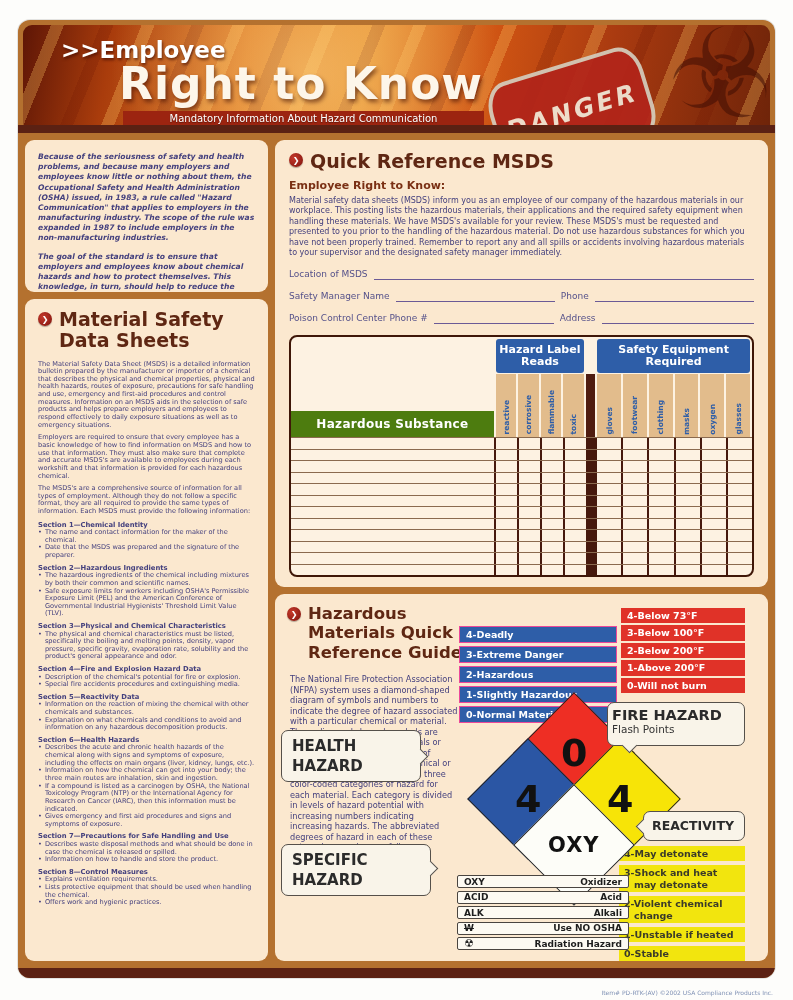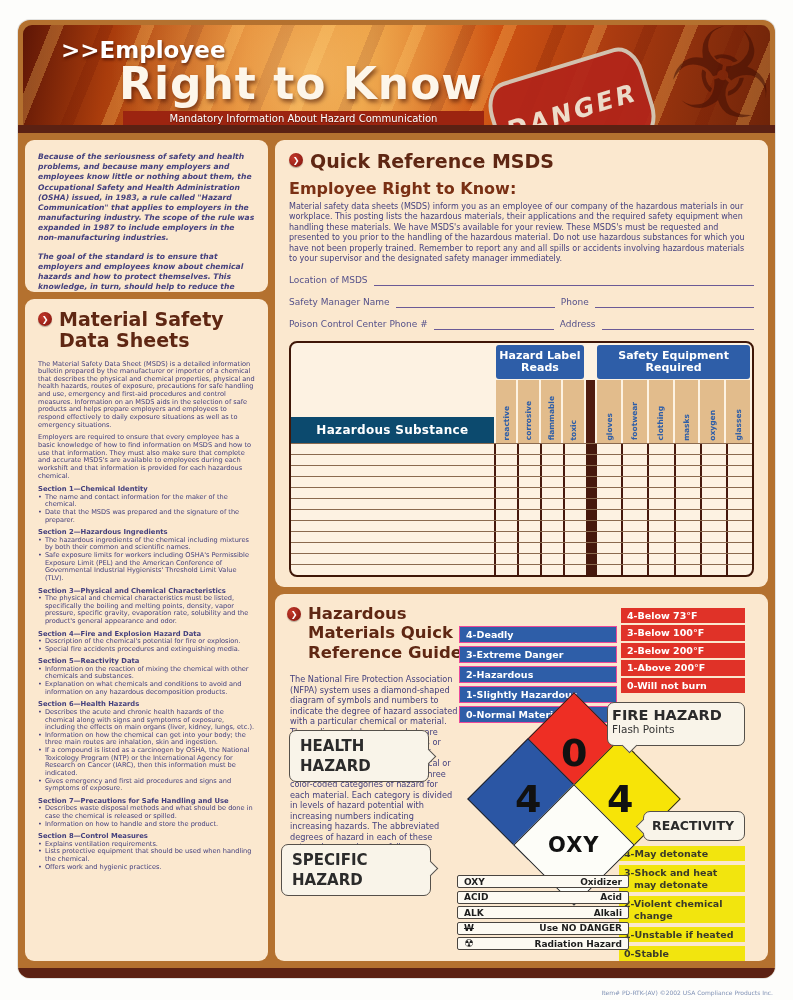--- a/index.html
+++ b/index.html
@@ -51,33 +51,33 @@
   .msds-panel .txt { color:#44407e; font-size:6.6px; line-height:1.16; margin:0 0 5px; }
   .msds-panel .txt:first-of-type { margin-top:9px; }
   .msds-sec { margin-top:4px; }
   .msds-sec .sec-title { font-weight:bold; font-size:6.8px; color:#44407e; line-height:1.25; }
   .bullet { display:flex; gap:3px; font-size:6.6px; line-height:1.16; color:#44407e; }
   .bullet .dot { flex:none; }
 
   
   .qr-panel { height:447px; padding:10px 14px; overflow:hidden; display:flex; flex-direction:column; }
   .qr-title { font-size:19px; }
-  .qr-subhead { color:#7a3014; font-weight:bold; font-size:16px; margin:7px 0 4px; }
+  .qr-subhead { color:#7a3014; font-weight:bold; font-size:11px; margin:7px 0 4px; }
   .qr-body { font-size:8px; line-height:1.3; color:#44407e; margin:0 0 9px; }
   .form-row { display:flex; align-items:flex-end; gap:6px; font-size:9px; color:#55518a; margin-bottom:9px; }
   .form-row .lbl { white-space:nowrap; padding-bottom:1px; }
   .fline { border-bottom:1.2px solid #6b5a96; height:12px; flex:1; }
   .fline.short { flex:0 0 120px; }
 
   
   .sub-table { flex:1; margin-top:2px; border:2.5px solid #3f1708; border-radius:8px; overflow:hidden;
                background:#fdf2e2; display:flex; flex-direction:column; min-height:0; }
   .tbl-head { display:flex; height:100px; flex:none; }
   .th-sub { width:44%; display:flex; flex-direction:column; justify-content:flex-end; }
-  .sub-band { height:26px; background:#0c4a6e; color:#fff; font-size:12px; font-weight:bold;
+  .sub-band { height:26px; background:#4d7c0f; color:#fff; font-size:12px; font-weight:bold;
               display:flex; align-items:center; justify-content:center; letter-spacing:.3px; }
   .th-grp { display:flex; flex-direction:column; }
   .th-grp.g1 { width:20%; } .th-grp.g2 { width:34%; }
   .grp-title { height:34px; margin:2px 2px 1px; background:#2e5ea8; border-radius:3px; color:#fff;
                font-weight:bold; font-size:11px; line-height:1.15; display:flex; align-items:center;
                justify-content:center; text-align:center; padding:12px 2px; box-sizing:border-box; }
   .grp-cols { flex:1; display:flex; gap:2px; padding:0 2px; }
   .vcol { flex:1; background:#e2bc8c; display:flex; align-items:flex-end; justify-content:center; padding-bottom:3px; }
   .vtxt { writing-mode:vertical-rl; transform:rotate(180deg); font-size:7.5px; font-weight:bold; color:#2e5ea8; }
   .th-sep { width:2%; display:flex; flex-direction:column; }
@@ -101,21 +101,21 @@
   .lvl-blue { background:#2e5ea8; color:#fff; border:1px solid #ec4899; }
   .fire-levels { left:346px; top:14px; width:124px; gap:2px; }
   .lvl-red { background:#e03228; color:#fff; }
   .reactivity-levels { left:344px; top:252px; width:126px; gap:4px; }
   .lvl-yellow { background:#f2e50e; color:#3a3a2a; padding-left:15px; text-indent:-10px; }
 
   .callout { position:absolute; background:#f9f4e9; border:1.5px solid #55504a; border-radius:7px;
              color:#2b2b2b; font-weight:bold; box-sizing:border-box; z-index:3; }
   .callout::after { content:''; position:absolute; width:10px; height:10px; background:#f9f4e9;
              border-top:1.5px solid #55504a; border-right:1.5px solid #55504a; }
-  .health-callout { left:14px; top:136px; width:140px; height:52px; font-size:15px; padding:6px 10px; line-height:1.3; }
+  .health-callout { left:6px; top:136px; width:140px; height:52px; font-size:15px; padding:6px 10px; line-height:1.3; }
   .health-callout::after { right:-6px; top:20px; transform:rotate(45deg); }
   .fire-callout { left:332px; top:108px; width:138px; height:44px; padding:4px 4px; }
   .fire-callout::after { left:16px; bottom:-6px; transform:rotate(135deg); }
   .fc-title { font-size:14.5px; } .fc-sub { font-size:10.5px; font-weight:normal; color:#333; }
   .reactivity-callout { left:368px; top:217px; width:102px; height:30px; padding:6px 8px; font-size:12.5px; }
   .reactivity-callout::after { left:-6px; top:9px; transform:rotate(225deg); }
   .specific-callout { left:6px; top:250px; width:150px; height:52px; font-size:15px; padding:6px 10px; line-height:1.3; }
   .specific-callout::after { right:-6px; top:18px; transform:rotate(45deg); }
 
   .diamond-wrap { position:absolute; left:204px; top:110px; width:190px; height:190px; z-index:2; }
@@ -162,20 +162,21 @@
           <p>The goal of the standard is to ensure that employers and employees know about chemical hazards and how to protect themselves. This knowledge, in turn, should help to reduce the incidence of chemical source illness and injuries.</p>
         </div>
 
         <div class="panel msds-panel">
           <div class="sec-head">
             <span class="sec-icon">❯</span>
             <span class="msds-title">Material Safety Data Sheets</span>
           </div>
           <p class="txt">The Material Safety Data Sheet (MSDS) is a detailed information bulletin prepared by the manufacturer or importer of a chemical that describes the physical and chemical properties, physical and health hazards, routes of exposure, precautions for safe handling and use, emergency and first-aid procedures and control measures. Information on an MSDS aids in the selection of safe products and helps prepare employers and employees to respond effectively to daily exposure situations as well as to emergency situations.</p>
           <p class="txt">Employers are required to ensure that every employee has a basic knowledge of how to find information on MSDS and how to use that information. They must also make sure that complete and accurate MSDS's are available to employees during each workshift and that information is provided for each hazardous chemical.</p>
+          <p class="txt">The MSDS's are a comprehensive source of information for all types of employment. Although they do not follow a specific format, they are all required to provide the same types of information. Each MSDS must provide the following information:</p>
           <div>
               <div class="msds-sec">
                 <div class="sec-title">Section 1—Chemical Identity</div>
                 <div class="bullet">
                   <span class="dot">•</span>
                   <span>The name and contact information for the maker of the chemical.</span>
                 </div>
                 <div class="bullet">
                   <span class="dot">•</span>
                   <span>Date that the MSDS was prepared and the signature of the preparer.</span>
@@ -580,21 +581,21 @@
               <div class="sh-row">
                 <span class="sh-abbr">ACID</span>
                 <span class="sh-meaning">Acid</span>
               </div>
               <div class="sh-row">
                 <span class="sh-abbr">ALK</span>
                 <span class="sh-meaning">Alkali</span>
               </div>
               <div class="sh-row">
                 <span class="sh-abbr strike">W</span>
-                <span class="sh-meaning">Use NO DANGER</span>
+                <span class="sh-meaning">Use NO OSHA</span>
               </div>
               <div class="sh-row">
                 <span class="sh-abbr rad">☢</span>
                 <span class="sh-meaning">Radiation Hazard</span>
               </div>
             </div>
         </div>
       </div>
     </div>
 

